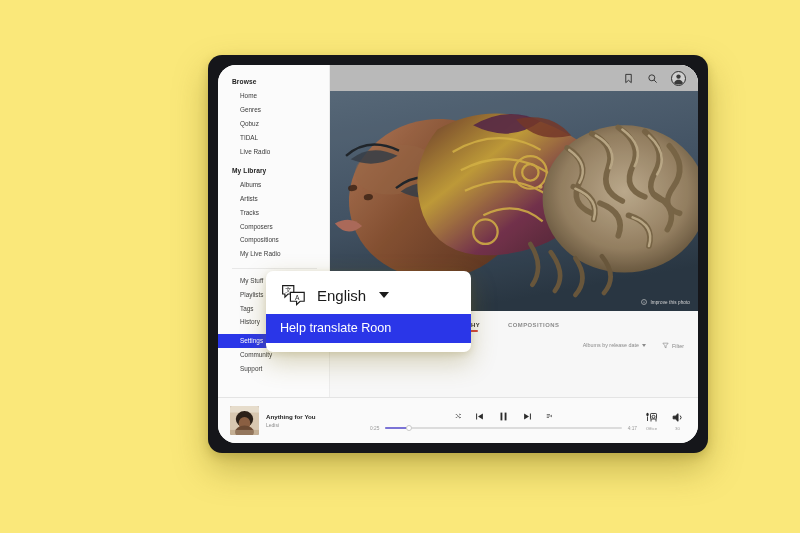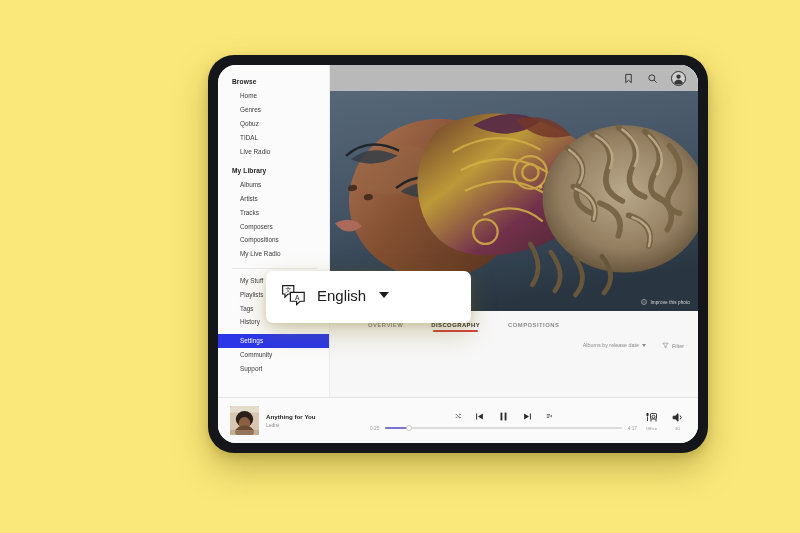--- a/index.html
+++ b/index.html
@@ -9,21 +9,21 @@
     font-family:"Liberation Sans", sans-serif;
     background:#fae87a;
     position:relative;
   }
 
   
   #tablet{
     position:absolute; left:208px; top:55px;
     width:500px; height:398px;
     background:#15161a;
-    border-radius:26px;
+    border-radius:14px;
     box-shadow:0 16px 34px rgba(120,105,20,.38), 0 4px 10px rgba(120,105,20,.25);
   }
   #tablet-screen{
     position:absolute; left:10px; top:10px; right:10px; bottom:10px;
     background:#ffffff;
     border-radius:18px;
     overflow:hidden;
     display:flex; flex-direction:column;
   }
   #app-body{ flex:1; display:flex; min-height:0; position:relative; }
@@ -349,20 +349,21 @@
         <div id="lang-row">
           <svg id="lang-icon" viewBox="0 0 34 30" fill="none" stroke="#1b1b1b" stroke-width="1.6">
             <path d="M2.2 2.2h15.2v11.4H9.6l-4.3 4.2v-4.2H2.2z"></path>
             <text x="9.8" y="11" font-family="'DejaVu Sans', sans-serif" font-size="8.4" fill="#1b1b1b" stroke="none" text-anchor="middle">文</text>
             <path d="M12.8 11.4h18.8v12.1h-5.6l-4.8 4.6v-4.6h-8.4z" fill="#fff"></path>
             <text x="22.2" y="21.2" font-family="'Liberation Sans', sans-serif" font-size="9" fill="#1b1b1b" stroke="none" text-anchor="middle">A</text>
           </svg>
           <span id="lang-name">English</span>
           <span id="lang-caret"></span>
         </div>
+        <div id="help-row">Help translate Roon</div>
       </div>
 
     </div>
 
     <div id="player">
       <div id="np">
         <div id="art">
           <svg viewBox="0 0 40 40">
             <rect width="40" height="40" fill="#d8c7b0"></rect>
             <rect y="0" width="40" height="9" fill="#e6dccb"></rect>

